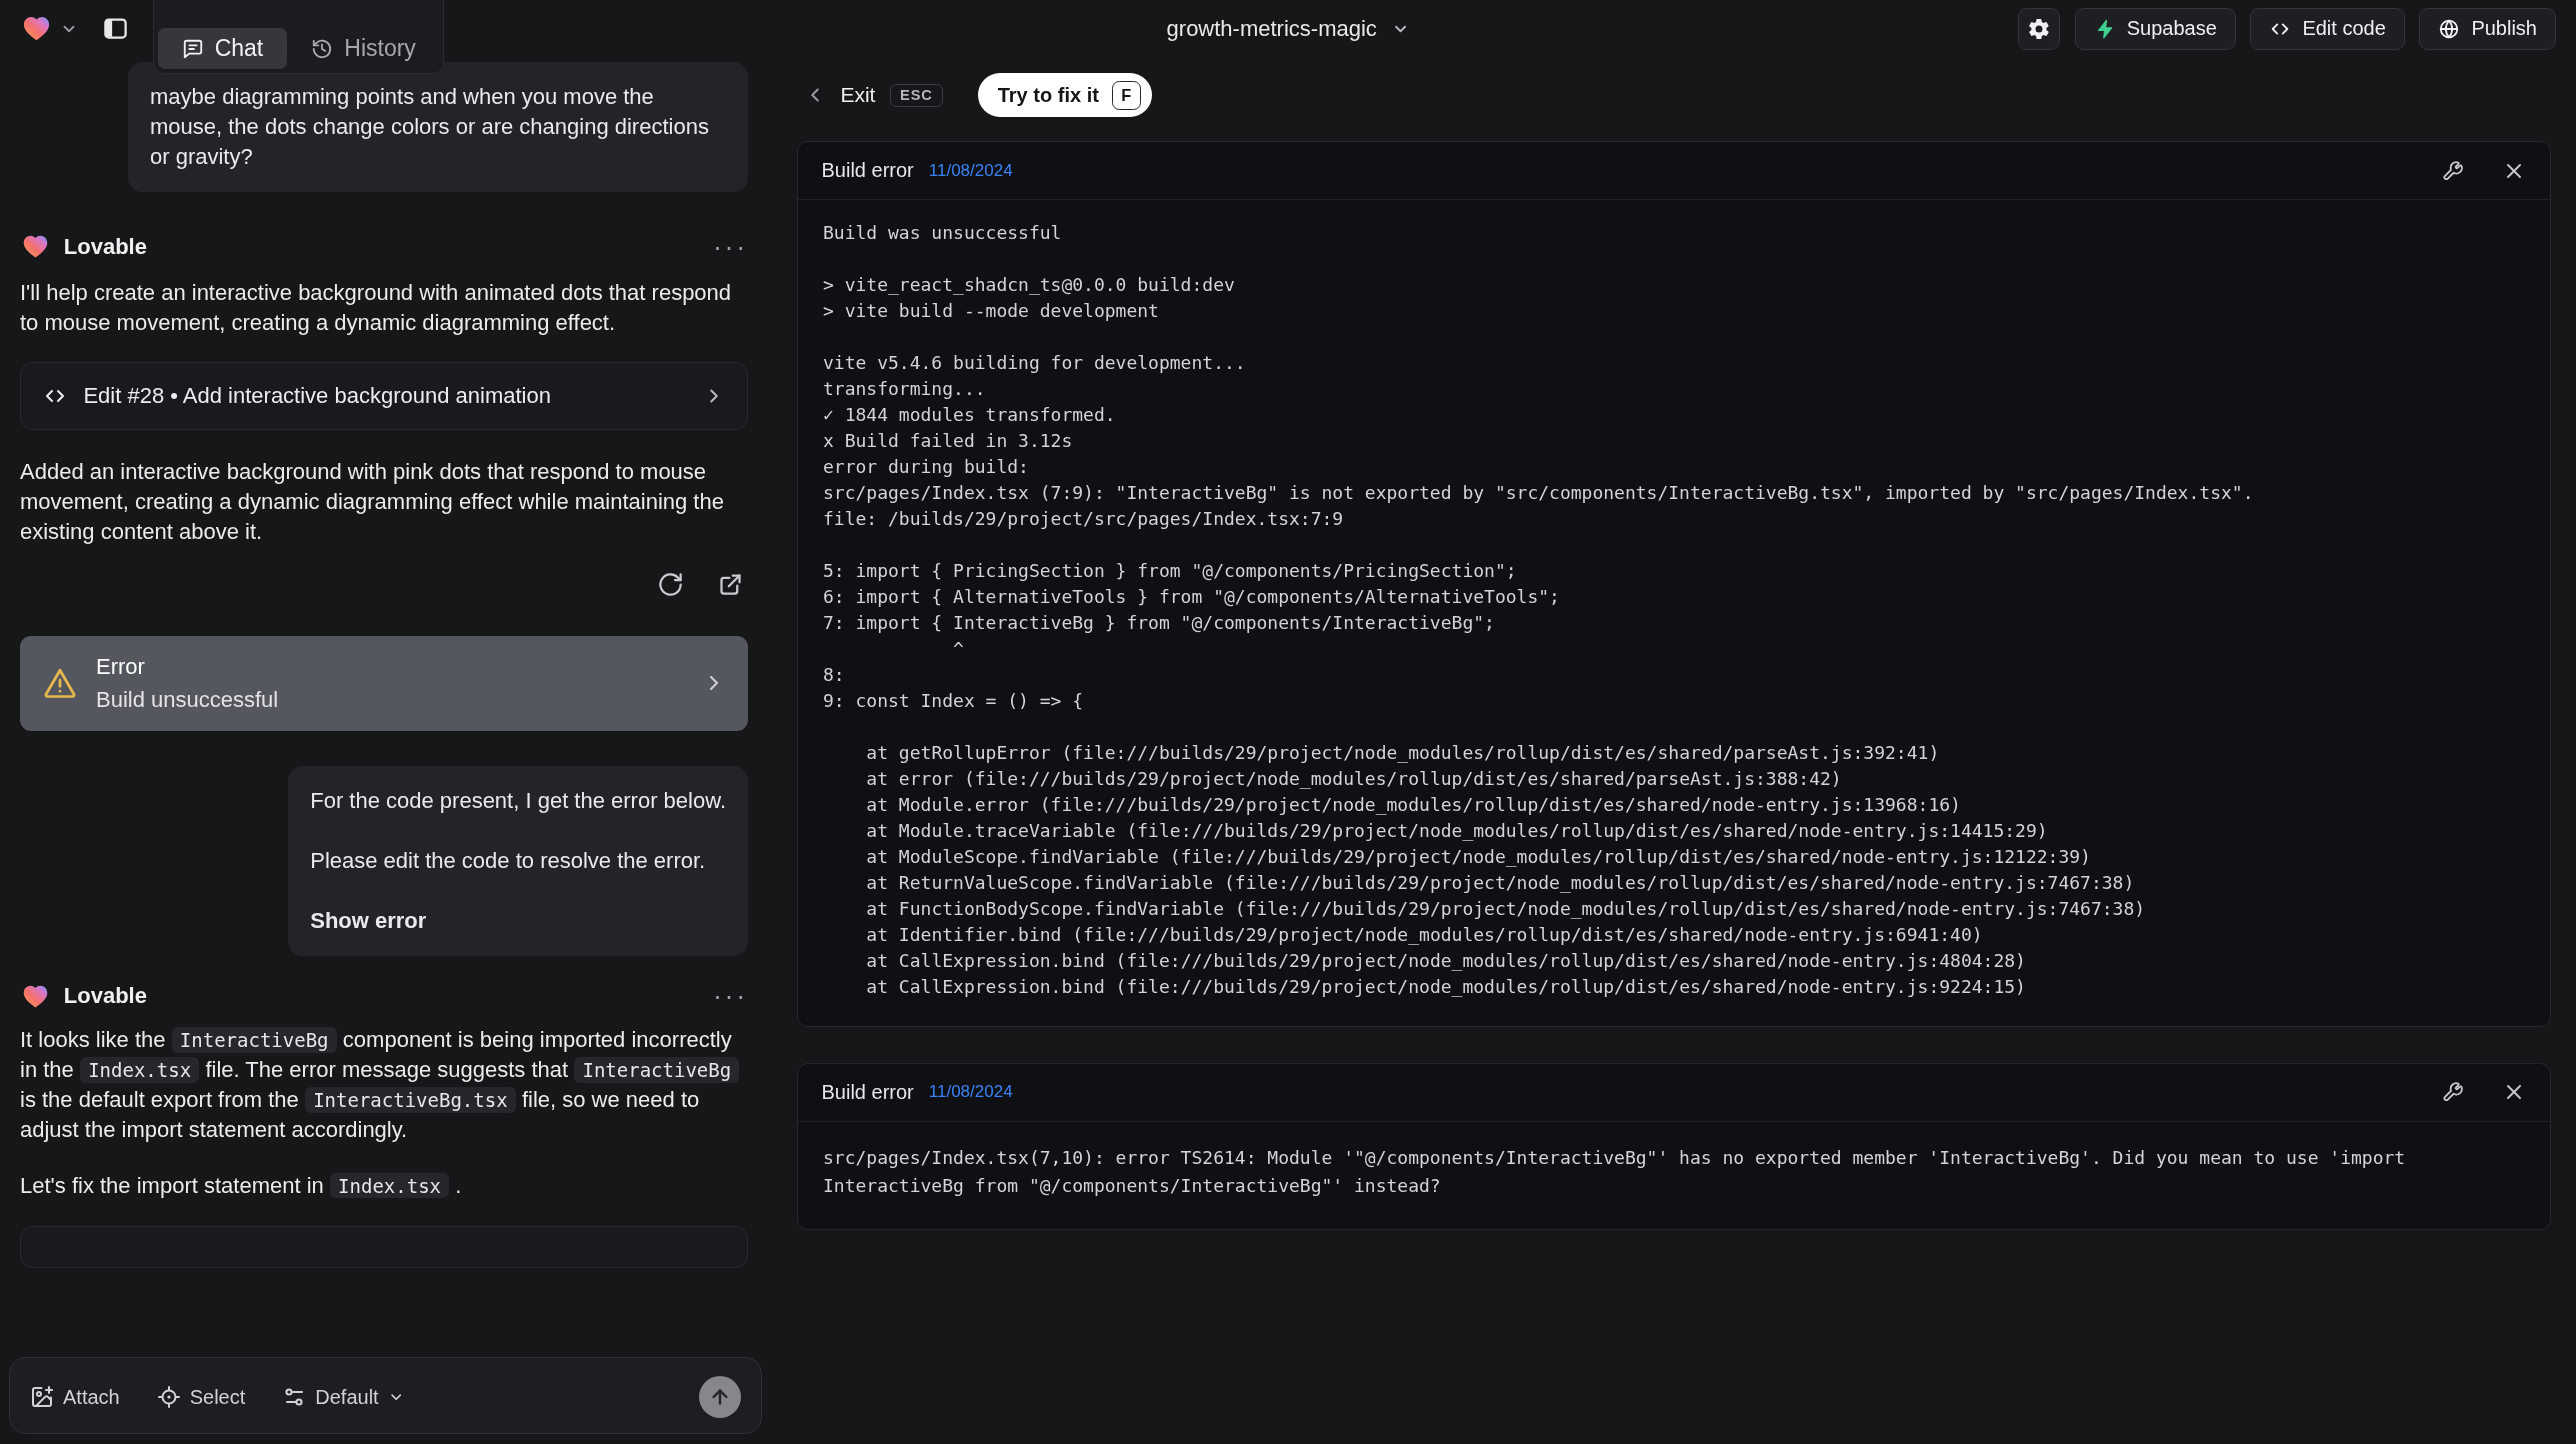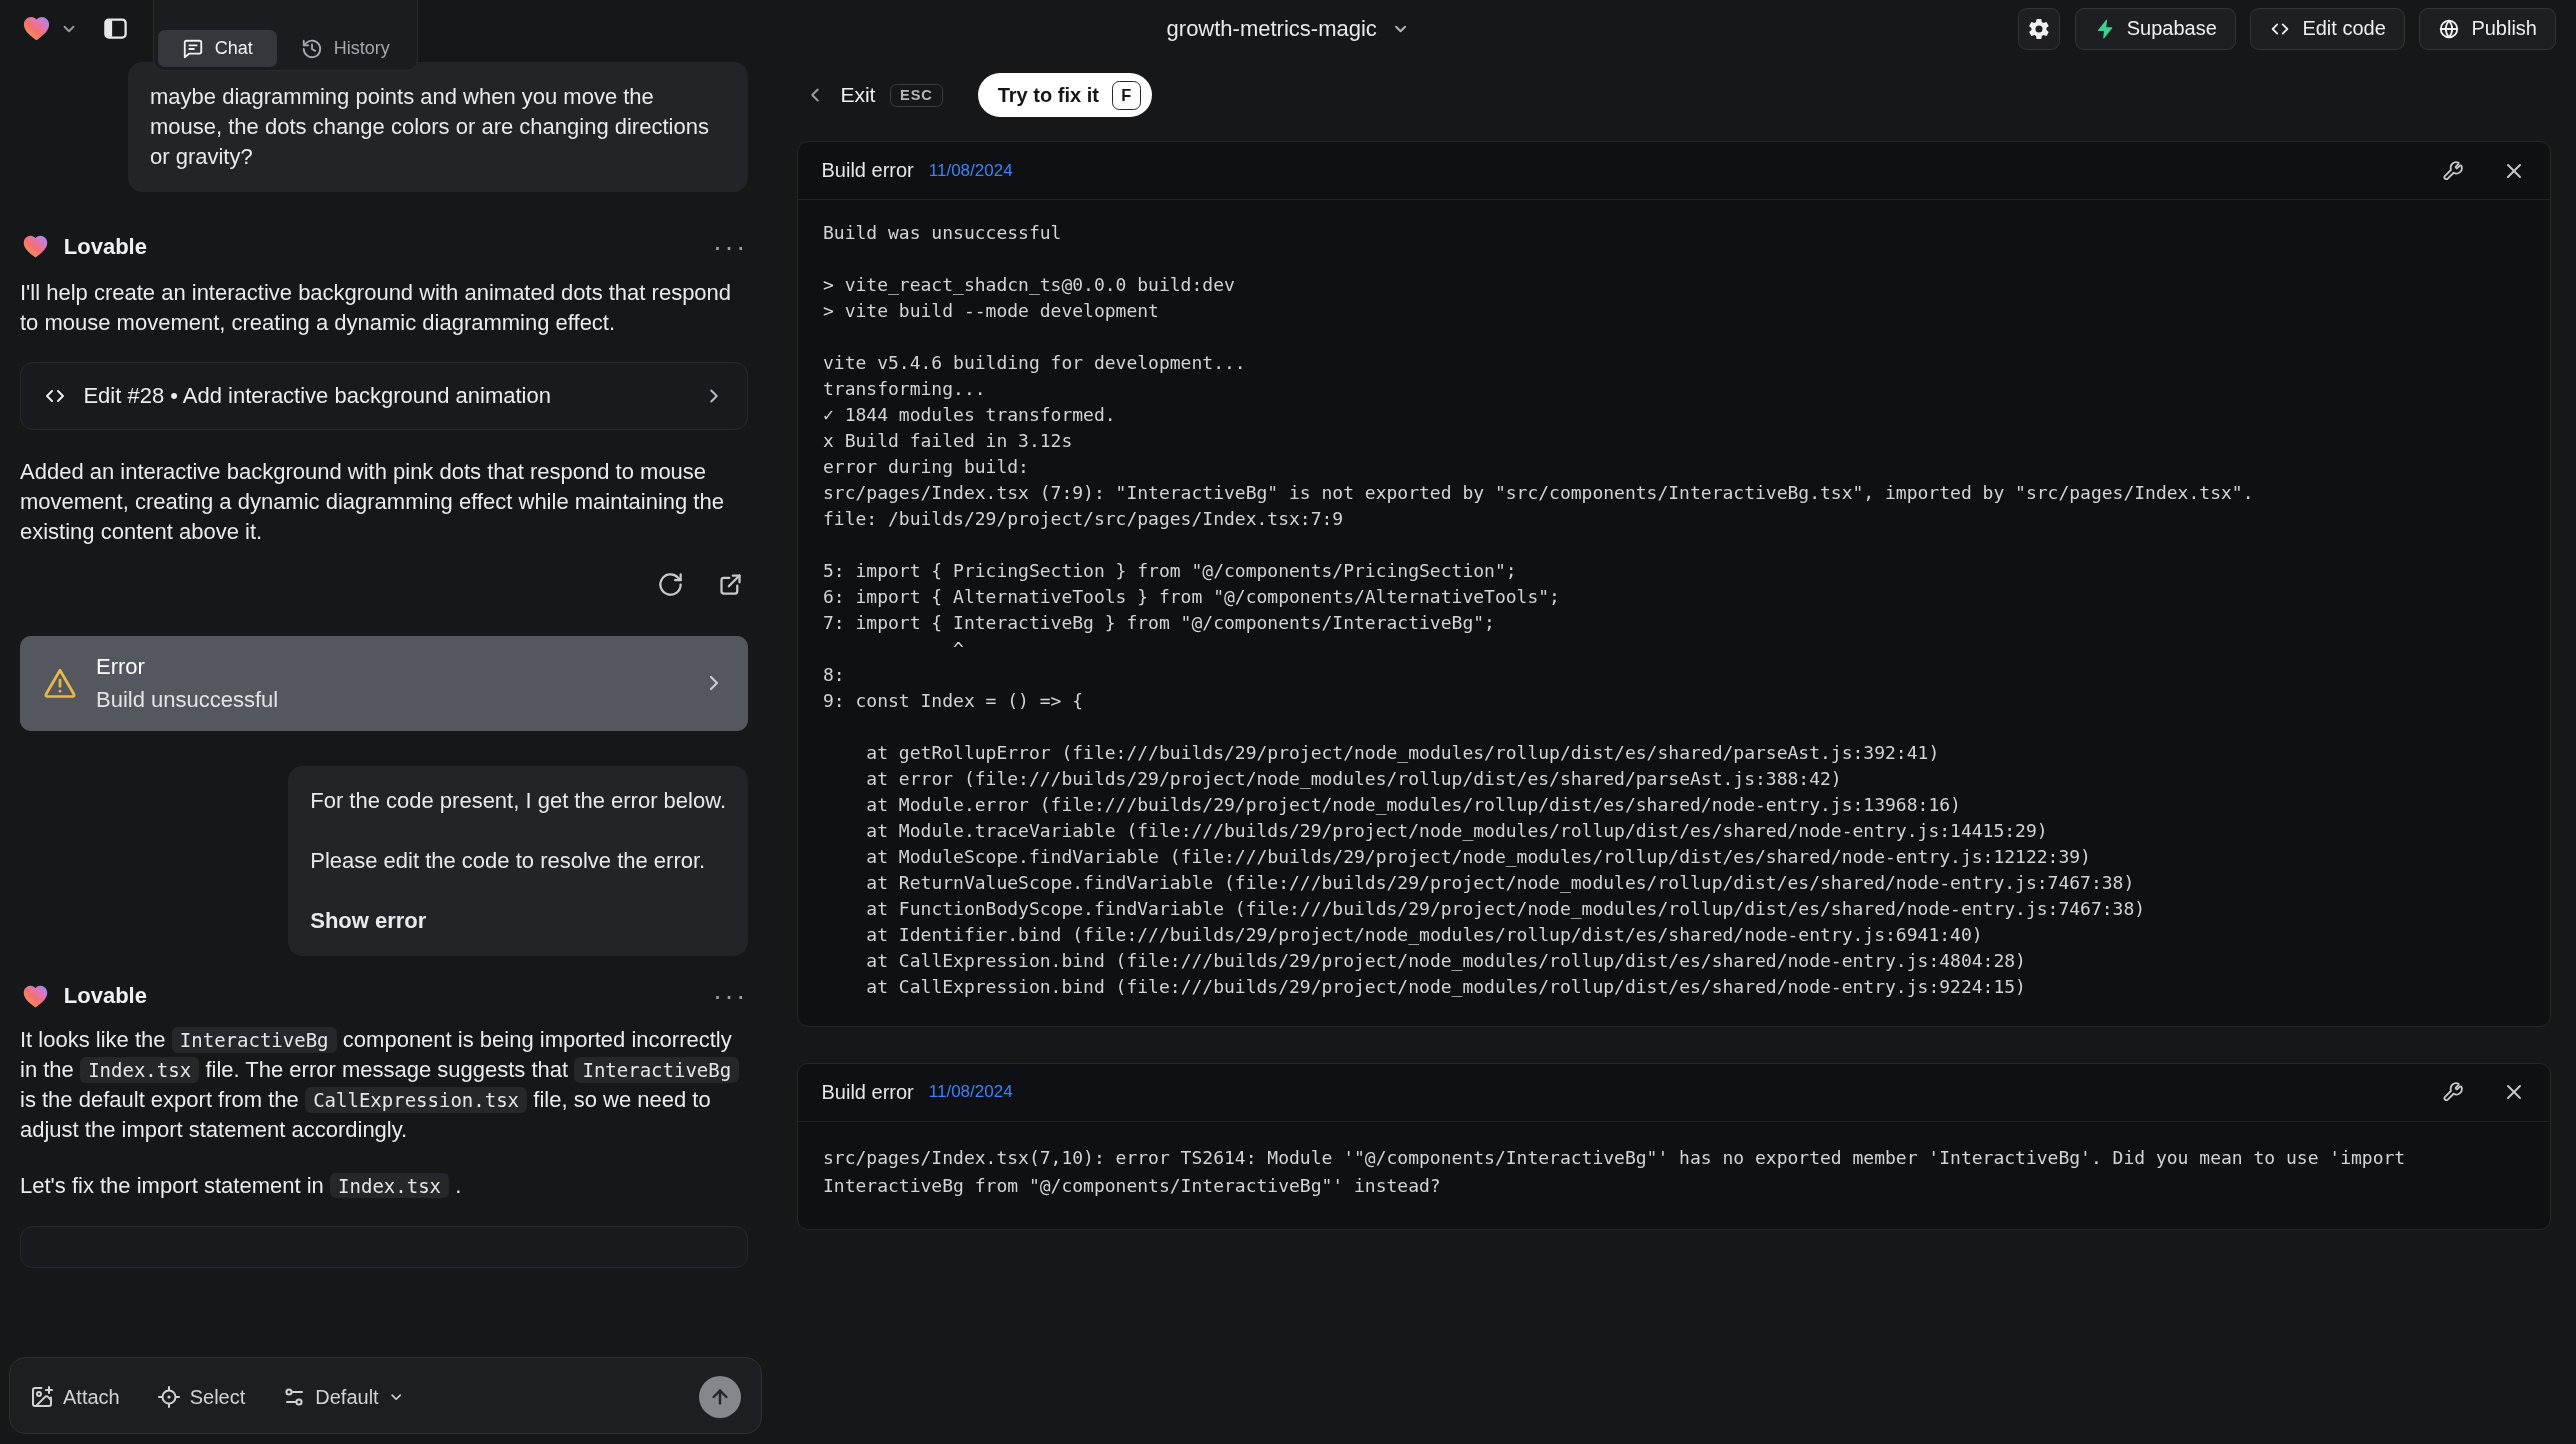--- a/index.html
+++ b/index.html
@@ -13,21 +13,21 @@
   .app { display:flex; flex-direction:column; height:100%; }
 
   
   .topbar { position:relative; height:57px; flex:0 0 57px; display:flex; align-items:center; padding:0 20px; }
   .tb-left { display:flex; align-items:center; gap:16.4px; }
   .logo-wrap { display:flex; align-items:center; gap:7.3px; cursor:pointer; }
   .logo-heart { width:33px; height:31px; }
   .tb-chev { color:#9a9ba0; }
   .panel-toggle { width:42px; height:42px; border-radius:9px; display:flex; align-items:center; justify-content:center; color:#e8e9ea; background:transparent; border:none; cursor:pointer; }
   .tab-group { display:flex; align-items:center; background:#1b1c1f; border:0.9px solid #2a2b2f; border-radius:11px; padding:3.6px; }
-  .tab { display:flex; align-items:center; gap:11px; padding:7.3px 24px; border-radius:7px; color:#a7a8ad; font-size:18px; cursor:pointer; border:none; background:transparent;margin-top:40px; }
+  .tab { display:flex; align-items:center; gap:11px; padding:7.3px 24px; border-radius:7px; color:#a7a8ad; font-size:23px; cursor:pointer; border:none; background:transparent;margin-top:40px; }
   .tab.active { background:#36373c; color:#f2f2f4; }
   .project-switch { position:absolute; left:50%; top:50%; transform:translate(-50%,-50%); display:flex; align-items:center; gap:14.6px; color:#e8e9ea; font-size:22px; cursor:pointer; }
   .project-switch .tb-chev { color:#b9bac0; }
   .tb-right { margin-left:auto; display:flex; align-items:center; gap:14.6px; }
   .tb-btn { display:flex; align-items:center; gap:11px; height:42px; padding:0 18px; background:#1e1f23; border:0.9px solid #34353b; border-radius:9px; color:#f0f0f2; font-size:20px; cursor:pointer; font-family:inherit; }
   .tb-btn.icon-only { width:42px; padding:0; justify-content:center; }
   .supa-bolt { color:#3ecf8e; }
 
   
   .main { flex:1; display:flex; min-height:0; }
@@ -250,21 +250,21 @@
         </div>
 
         <div class="lovable-row second">
           <svg class="logo-heart" style="width:31px;height:29px" viewBox="0 0 32 32">
               <path fill="url(#heartGrad)" d="M16 28C8 22.5 3 17.5 3 11.8 3 7.5 6.4 4 10.7 4c2.1 0 4.1 1 5.3 2.6A6.7 6.7 0 0 1 21.3 4C25.6 4 29 7.5 29 11.8c0 5.7-5 10.7-13 16.2z"></path>
             </svg>
           <span class="lovable-name">Lovable</span>
           <button class="more-btn"><span>···</span></button>
         </div>
 
-        <p class="chat-p p-fix1">It looks like the <code class="ic">InteractiveBg</code> component is being imported incorrectly in the <code class="ic">Index.tsx</code> file. The error message suggests that <code class="ic">InteractiveBg</code> is the default export from the <code class="ic">CallExpression.tsx</code> file, so we need to adjust the import statement accordingly.</p>
+        <p class="chat-p p-fix1">It looks like the <code class="ic">InteractiveBg</code> component is being imported incorrectly in the <code class="ic">Index.tsx</code> file. The error message suggests that <code class="ic">InteractiveBg</code> is the default export from the <code class="ic">InteractiveBg.tsx</code> file, so we need to adjust the import statement accordingly.</p>
         <p class="chat-p p-fix2">Let's fix the import statement in <code class="ic">Index.tsx</code> .</p>
 
         <div class="edit-card c29">
           
           
         </div>
       </div>
 
       <div class="composer">
         <div class="composer-row">

